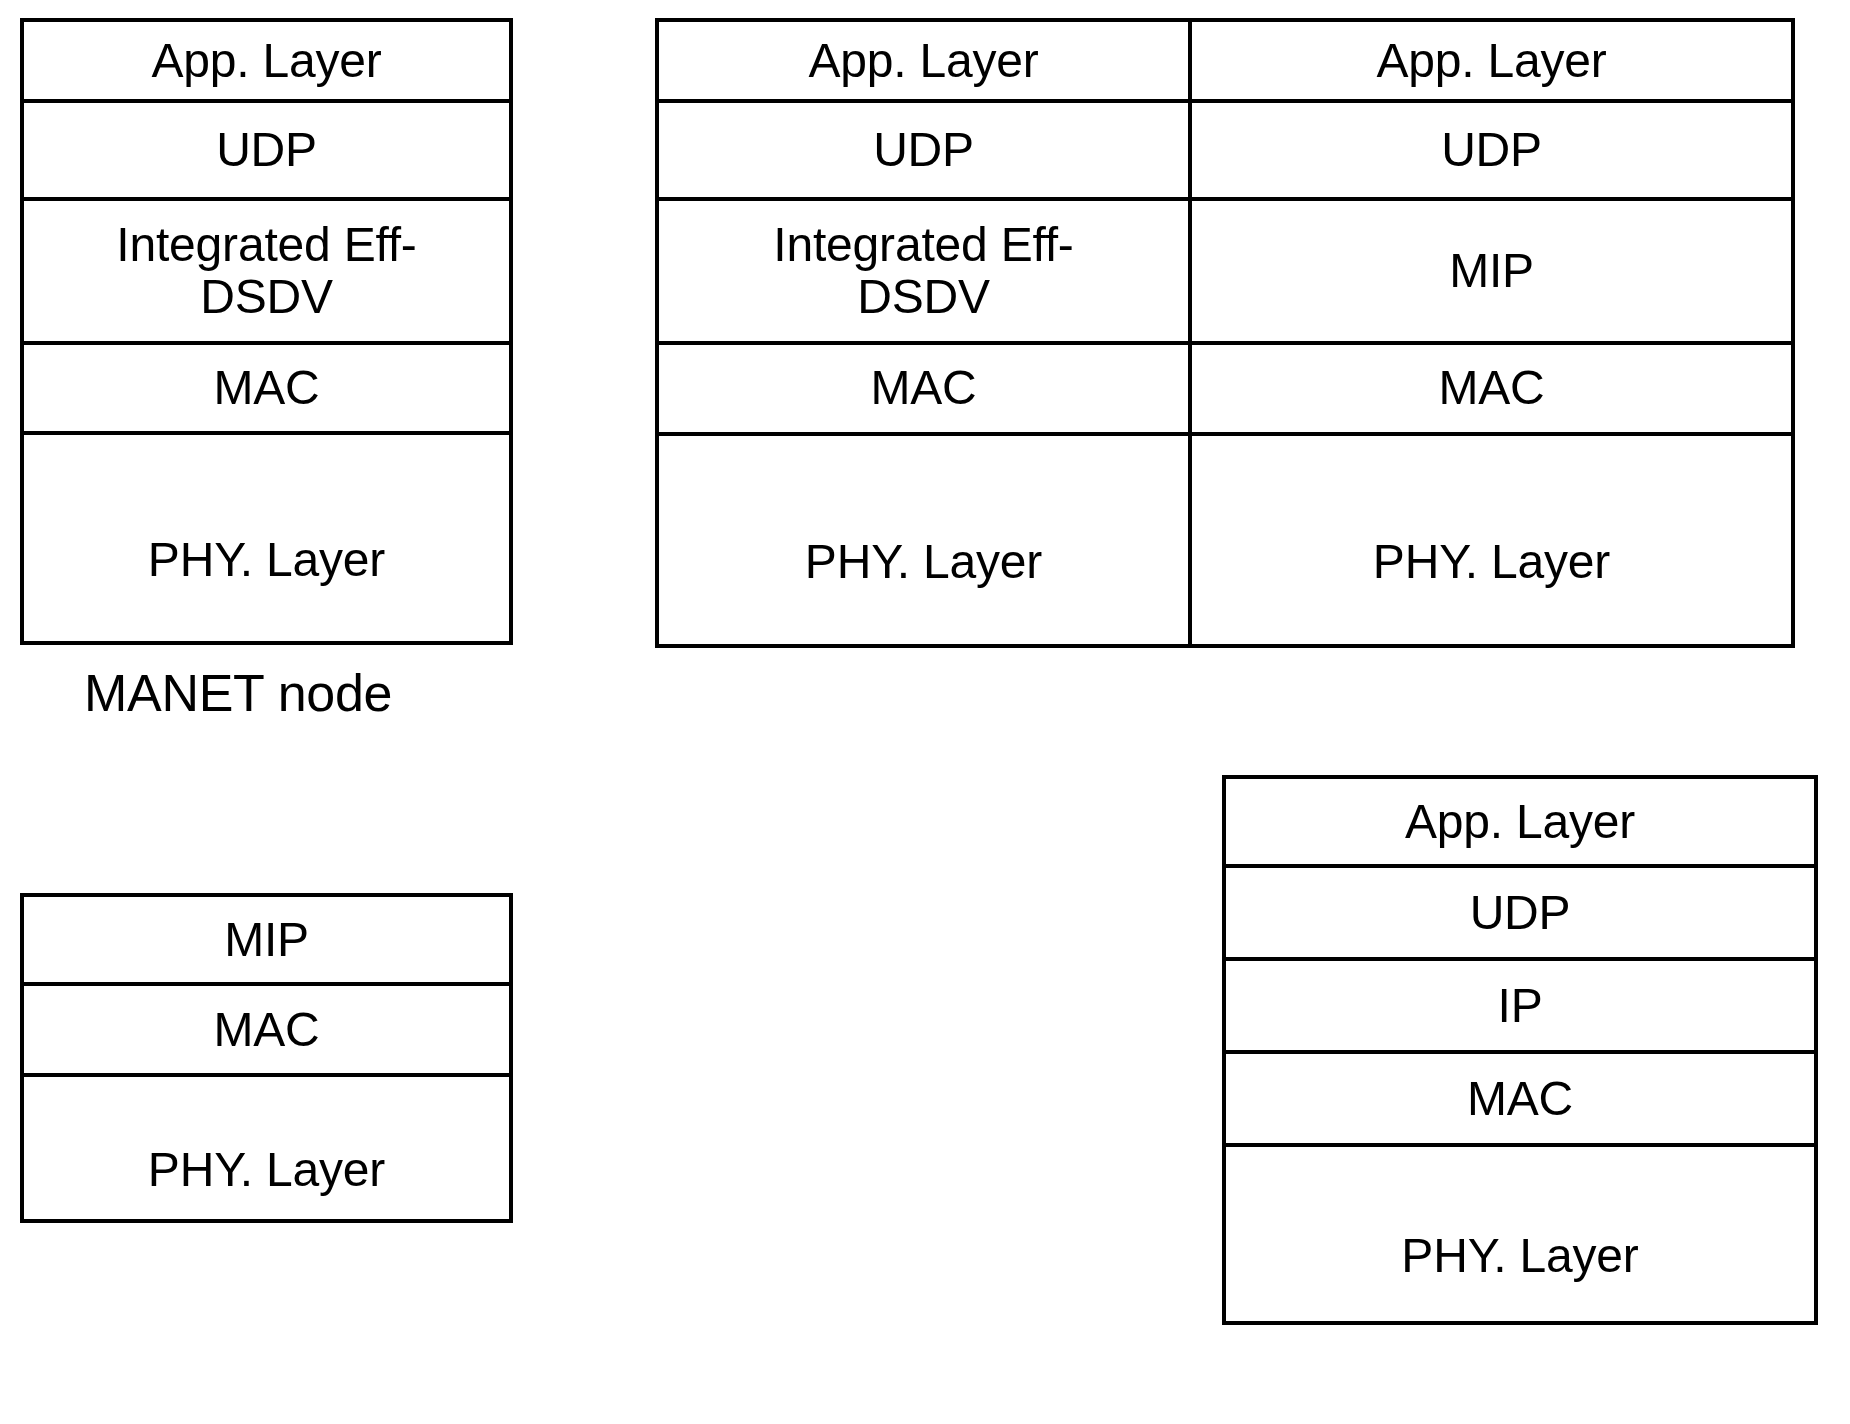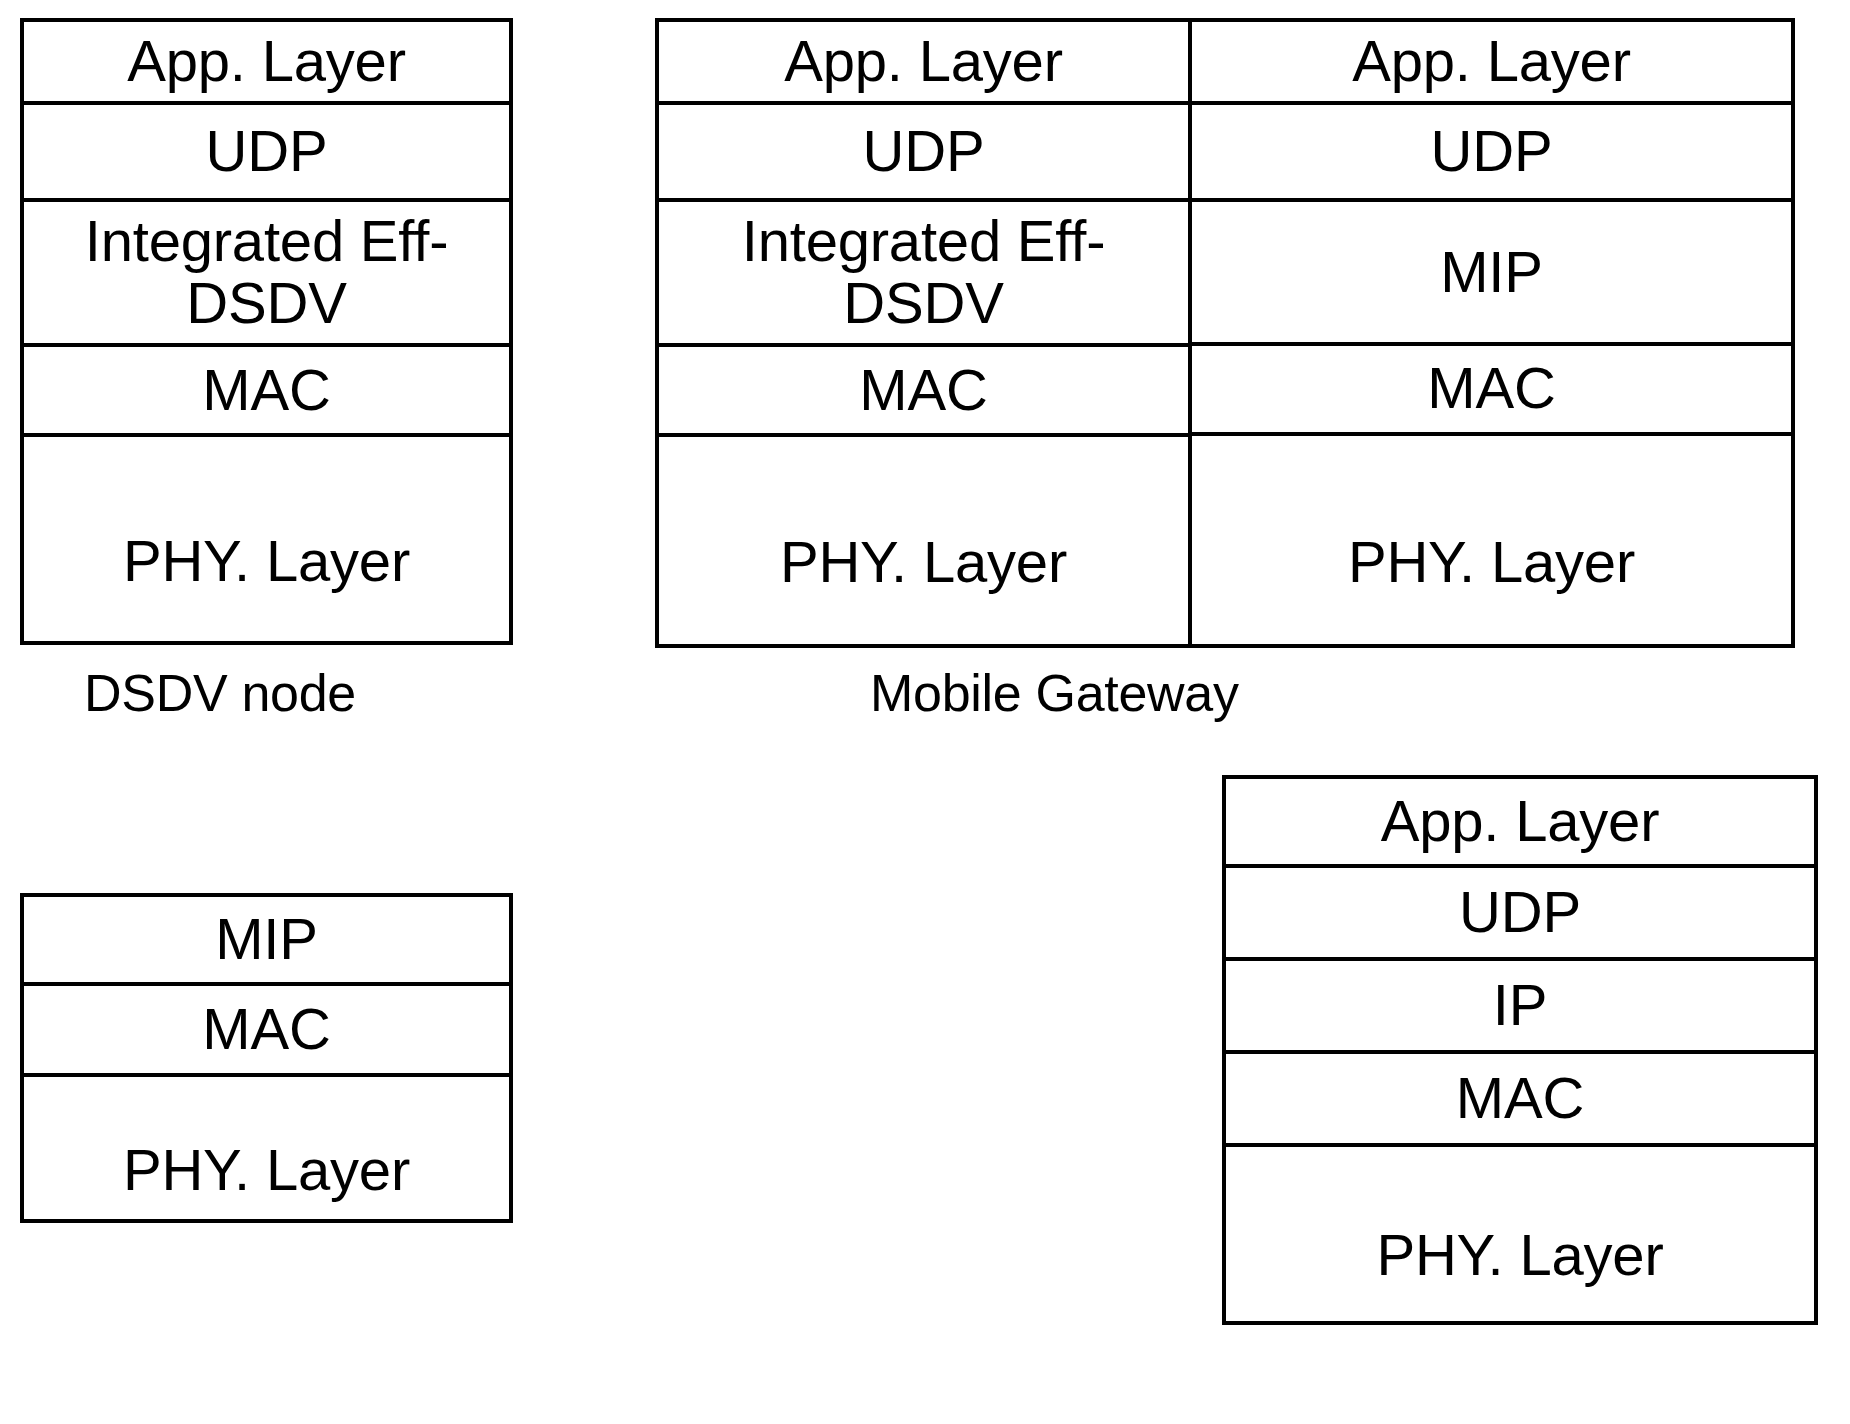--- a/index.html
+++ b/index.html
@@ -38,21 +38,21 @@
     border-right: 4px solid #000000;
   }
 
   .layer {
     box-sizing: border-box;
     border-bottom: 4px solid #000000;
     display: flex;
     align-items: center;
     justify-content: center;
     text-align: center;
-    font-size: 58px;
+    font-size: 48px;
     line-height: 1.08;
     letter-spacing: -0.2px;
     white-space: pre-line;
     padding: 8px 4px;
   }
   .layer:last-child {
     border-bottom: none;
     margin-top: 44px;
   }
 
@@ -112,40 +112,39 @@
 <div id="canvas">
 
   <div class="stack" id="stack-manet">
     <div class="layer">App. Layer</div>
     <div class="layer">UDP</div>
     <div class="layer">Integrated Eff-
 DSDV</div>
     <div class="layer">MAC</div>
     <div class="layer">PHY. Layer</div>
   </div>
-  <div class="caption" id="caption-manet">DSDV node</div>
+  <div class="caption" id="caption-manet">MANET node</div>
 
   <div class="stack two-col" id="stack-gateway">
     <div class="col left">
       <div class="layer">App. Layer</div>
       <div class="layer">UDP</div>
       <div class="layer">Integrated Eff-
 DSDV</div>
       <div class="layer">MAC</div>
       <div class="layer">PHY. Layer</div>
     </div>
     <div class="col right">
       <div class="layer">App. Layer</div>
       <div class="layer">UDP</div>
       <div class="layer">MIP</div>
       <div class="layer">MAC</div>
       <div class="layer">PHY. Layer</div>
     </div>
   </div>
-  <div class="caption" id="caption-gateway">Mobile Gateway</div>
 
   <div class="stack" id="stack-home">
     <div class="layer">MIP</div>
     <div class="layer">MAC</div>
     <div class="layer">PHY. Layer</div>
   </div>
 
   <div class="stack" id="stack-corr">
     <div class="layer">App. Layer</div>
     <div class="layer">UDP</div>

